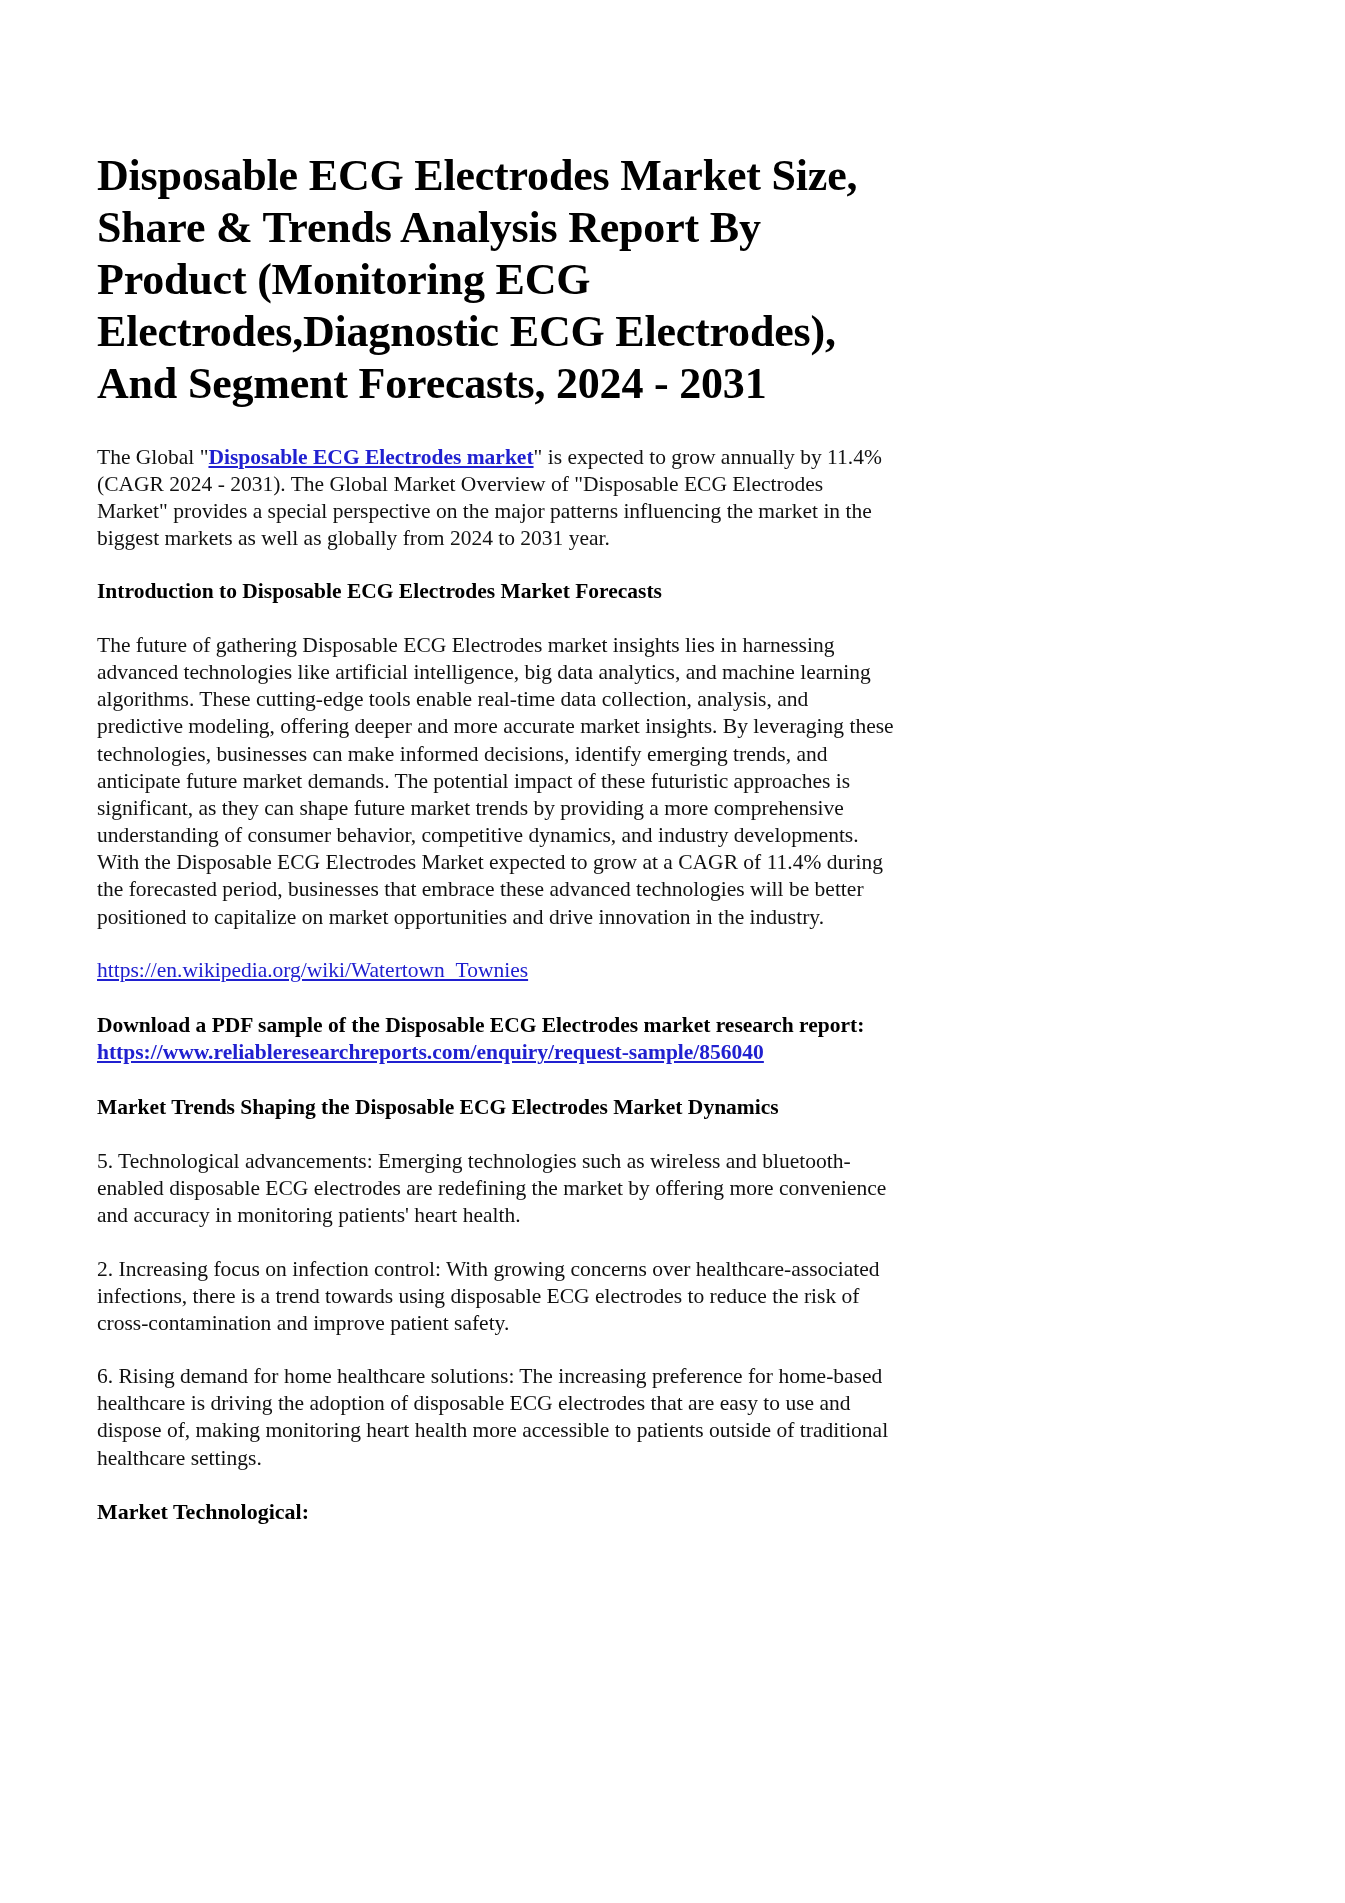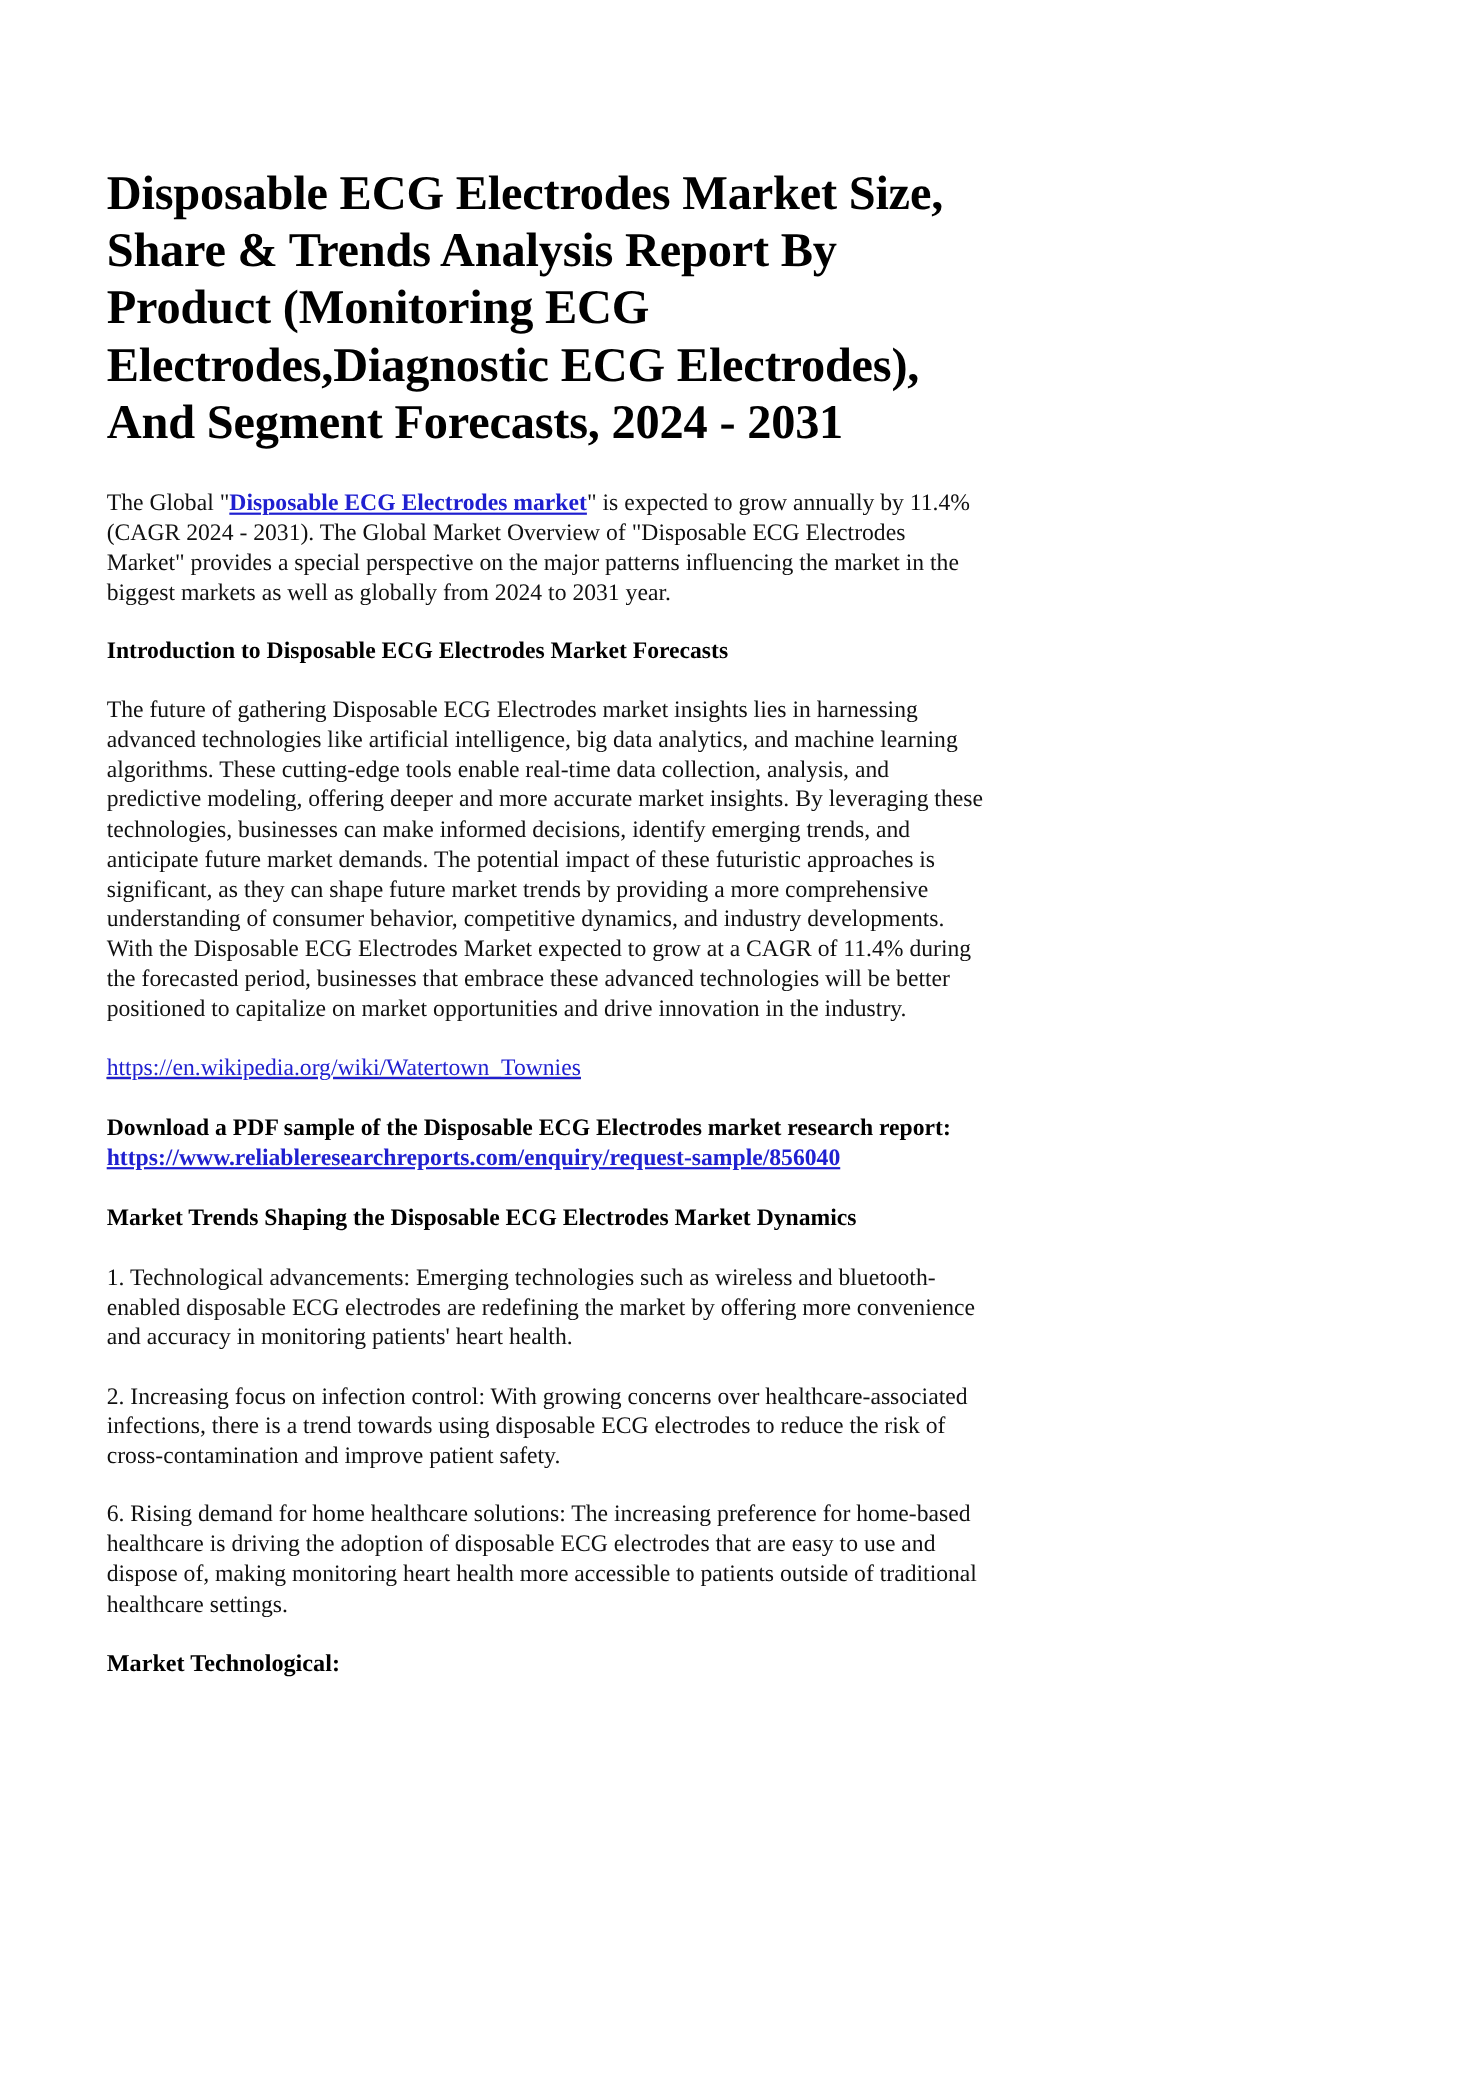--- a/index.html
+++ b/index.html
@@ -56,21 +56,20 @@
     color: #2020d0;
     text-decoration: underline;
   }
   a.link.bold {
     font-weight: bold;
   }
   .plain-link-para {
     font-size: 21.5px;
     line-height: 1.265;
     margin: 0 0 28px 0;
-    text-decoration: underline;
   }
   .download-block {
     font-size: 21.5px;
     line-height: 1.265;
     font-weight: bold;
     margin: 0 0 28px 0;
     max-width: 950px;
   }
   .download-block .dl-label {
     color: #000000;
@@ -95,21 +94,21 @@
 
   <p class="plain-link-para"><a class="link" href="#">https://en.wikipedia.org/wiki/Watertown_Townies</a></p>
 
   <div class="download-block">
     <span class="dl-label">Download a PDF sample of the Disposable ECG Electrodes market research report:</span>
     <a class="link bold" href="#">https://www.reliableresearchreports.com/enquiry/request-sample/856040</a>
   </div>
 
   <h2 class="section-head">Market Trends Shaping the Disposable ECG Electrodes Market Dynamics</h2>
 
-  <p class="body-text">1. Technological advancements: Emerging technologies such as wireless and bluetooth-enabled disposable ECG electrodes are redefining the market by offering more convenience and accuracy in monitoring patients' heart health.</p>
+  <p class="body-text">5. Technological advancements: Emerging technologies such as wireless and bluetooth-enabled disposable ECG electrodes are redefining the market by offering more convenience and accuracy in monitoring patients' heart health.</p>
 
   <p class="body-text">2. Increasing focus on infection control: With growing concerns over healthcare-associated infections, there is a trend towards using disposable ECG electrodes to reduce the risk of cross-contamination and improve patient safety.</p>
 
   <p class="body-text">6. Rising demand for home healthcare solutions: The increasing preference for home-based healthcare is driving the adoption of disposable ECG electrodes that are easy to use and dispose of, making monitoring heart health more accessible to patients outside of traditional healthcare settings.</p>
 
 
   <h2 class="section-head wide">Market Technological:</h2>
 
 </div>
 

